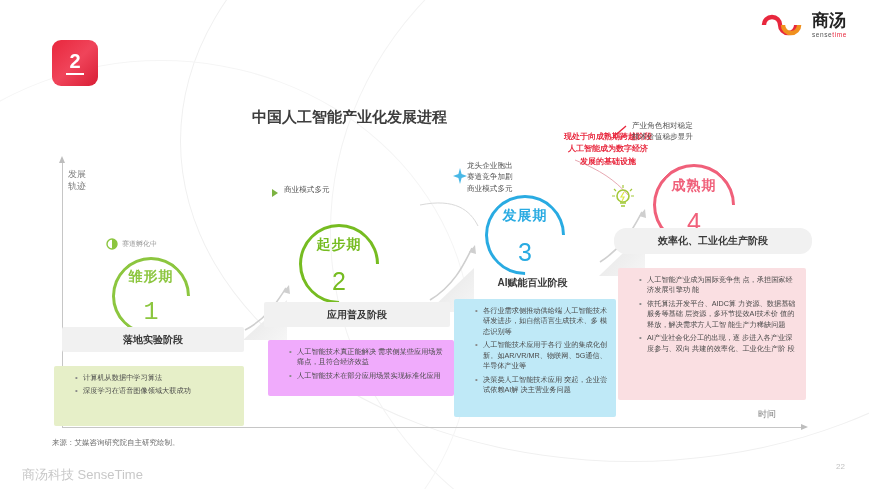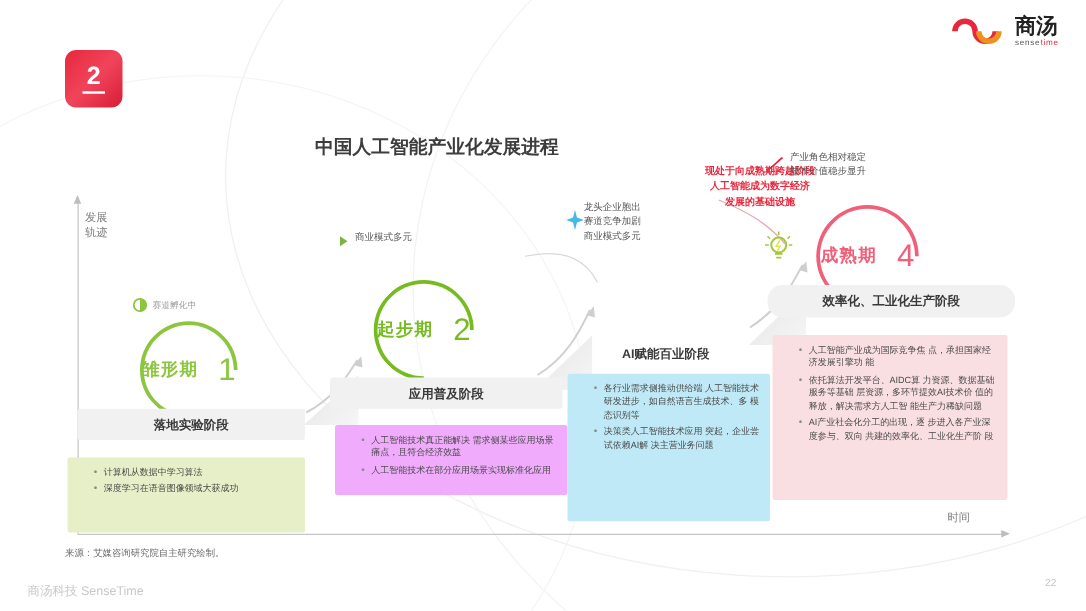--- a/index.html
+++ b/index.html
@@ -64,21 +64,21 @@
     border-left:7px solid #bdbdbd;
   }
   .axis-label{position:absolute;font-size:9px;color:#7d7d7d;line-height:1.35;}
   .lbl-y{left:68px;top:168px;width:30px;}
   .lbl-x{left:758px;top:408px;}
 
   
   .ring{position:absolute;border-radius:50%;}
   .ring .ring-arc{position:absolute;inset:0;border-radius:50%;border:3px solid;}
   .ring .ring-txt{
-    position:absolute;inset:0;display:flex;flex-direction:row;
+    position:absolute;inset:0;display:flex;flex-direction:column;
     align-items:center;justify-content:center;gap:16px;
   }
   .ring .stage-name{font-size:14px;font-weight:bold;letter-spacing:1px;}
   .ring .stage-num{font-size:25px;font-weight:300;line-height:.9;}
 
   
   .plate{
     position:absolute;background:#f1f1f1;border-radius:2px;
     display:flex;align-items:center;justify-content:center;
     font-size:10px;font-weight:bold;color:#3a3a3a;
@@ -96,21 +96,21 @@
   .bx li:before{content:"•";position:absolute;left:1px;top:-1px;font-size:8px;color:#8a8a8a;}
 
   
   .anno{position:absolute;font-size:7.6px;line-height:1.5;color:#555;}
   .anno.red{color:#e8273d;font-weight:bold;text-align:center;font-size:8px;line-height:1.55;}
   .tri{position:absolute;width:0;height:0;
     border-top:4px solid transparent;border-bottom:4px solid transparent;border-left:6px solid #7cb342;}
   .note{position:absolute;font-size:7px;color:#9a9a9a;}
 
   .source{position:absolute;left:52px;top:438px;font-size:7.5px;color:#6b6b6b;}
-  .footer-brand{position:absolute;left:22px;top:466px;font-size:10px;color:#c8c8c8;}
+  .footer-brand{position:absolute;left:22px;top:466px;font-size:13px;color:#c8c8c8;}
   .page-no{position:absolute;right:24px;top:462px;font-size:8px;color:#c3c3c3;}
 </style>
 </head>
 <body>
 
 <div class="slide">
 
   <div class="swoosh sw1"></div>
   <div class="swoosh sw2"></div>
   <div class="swoosh sw3"></div>
@@ -156,21 +156,21 @@
   <div class="shade" style="left:243px;top:300px;width:44px;height:40px;clip-path:polygon(0 100%,100% 0,100% 100%);"></div>
   <div class="shade" style="left:428px;top:268px;width:46px;height:44px;clip-path:polygon(0 100%,100% 0,100% 100%);"></div>
   <div class="shade" style="left:599px;top:232px;width:46px;height:44px;clip-path:polygon(0 100%,100% 0,100% 100%);"></div>
 
   <div class="note" style="left:122px;top:239px;">赛道孵化中</div>
   <svg style="position:absolute;left:106px;top:238px;width:12px;height:12px;">
     <circle cx="6" cy="6" r="5" fill="none" stroke="#8cc63f" stroke-width="1.4"></circle>
     <path d="M6 1 A5 5 0 0 1 6 11 Z" fill="#8cc63f"></path>
   </svg>
 
-  <div class="ring" style="left:112px;top:257px;width:78px;height:78px;">
+  <div class="ring" style="left:112px;top:257px;width:78px;height:78px;font-family:Liberation Mono, monospace;">
     <div class="ring-arc" style="border-color:#8cc63f;border-bottom-color:transparent;transform:rotate(-45deg);"></div>
     <div class="ring-txt">
       <div class="stage-name" style="color:#8cc63f;">雏形期</div>
       <div class="stage-num" style="color:#8cc63f;">1</div>
     </div>
   </div>
 
   <div class="plate" style="left:62px;top:327px;width:182px;height:25px;">落地实验阶段</div>
 
   <div class="bx" style="left:54px;top:366px;width:190px;height:60px;background:#e6efc8;">
@@ -210,26 +210,34 @@
     <div>赛道竞争加剧</div>
     <div>商业模式多元</div>
   </div>
 
   <div class="anno red" style="left:523px;top:131px;width:170px;">
     <div>现处于向成熟期跨越阶段</div>
     <div>人工智能成为数字经济</div>
     <div>发展的基础设施</div>
   </div>
 
+  <div class="ring" style="left:485px;top:195px;width:80px;height:80px;">
+    <div class="ring-arc" style="border-color:#29abe2;border-bottom-color:transparent;transform:rotate(-45deg);"></div>
+    <div class="ring-txt">
+      <div class="stage-name" style="color:#29abe2;">发展期</div>
+      <div class="stage-num" style="color:#29abe2;">3</div>
+    </div>
+  </div>
 
   <div class="plate" style="left:450px;top:270px;width:165px;height:25px;background:transparent;">AI赋能百业阶段</div>
 
   <div class="bx" style="left:454px;top:299px;width:162px;height:118px;background:#bfe9f7;">
     <ul>
       <li>各行业需求侧推动供给端 人工智能技术研发进步，如自然语言生成技术、多 模态识别等</li>
+      <li>人工智能技术应用于各行 业的集成化创新。如AR/VR/MR、物联网、5G通信、半导体产业等</li>
       <li>决策类人工智能技术应用 突起，企业尝试依赖AI解 决主营业务问题</li>
     </ul>
   </div>
 
   <svg style="position:absolute;left:612px;top:185px;width:22px;height:26px;">
     <circle cx="11" cy="11" r="6" fill="none" stroke="#a3c93a" stroke-width="1.6"></circle>
     <path d="M8 18 h6 M9 21 h4" stroke="#a3c93a" stroke-width="1.4" fill="none"></path>
     <path d="M11 0 v3 M2 4 l2 2 M20 4 l-2 2 M0 11 h3 M19 11 h3" stroke="#a3c93a" stroke-width="1.2"></path>
     <path d="M12 7 l-3 5 h3 l-2 4" fill="none" stroke="#dde84a" stroke-width="1.2"></path>
   </svg>

